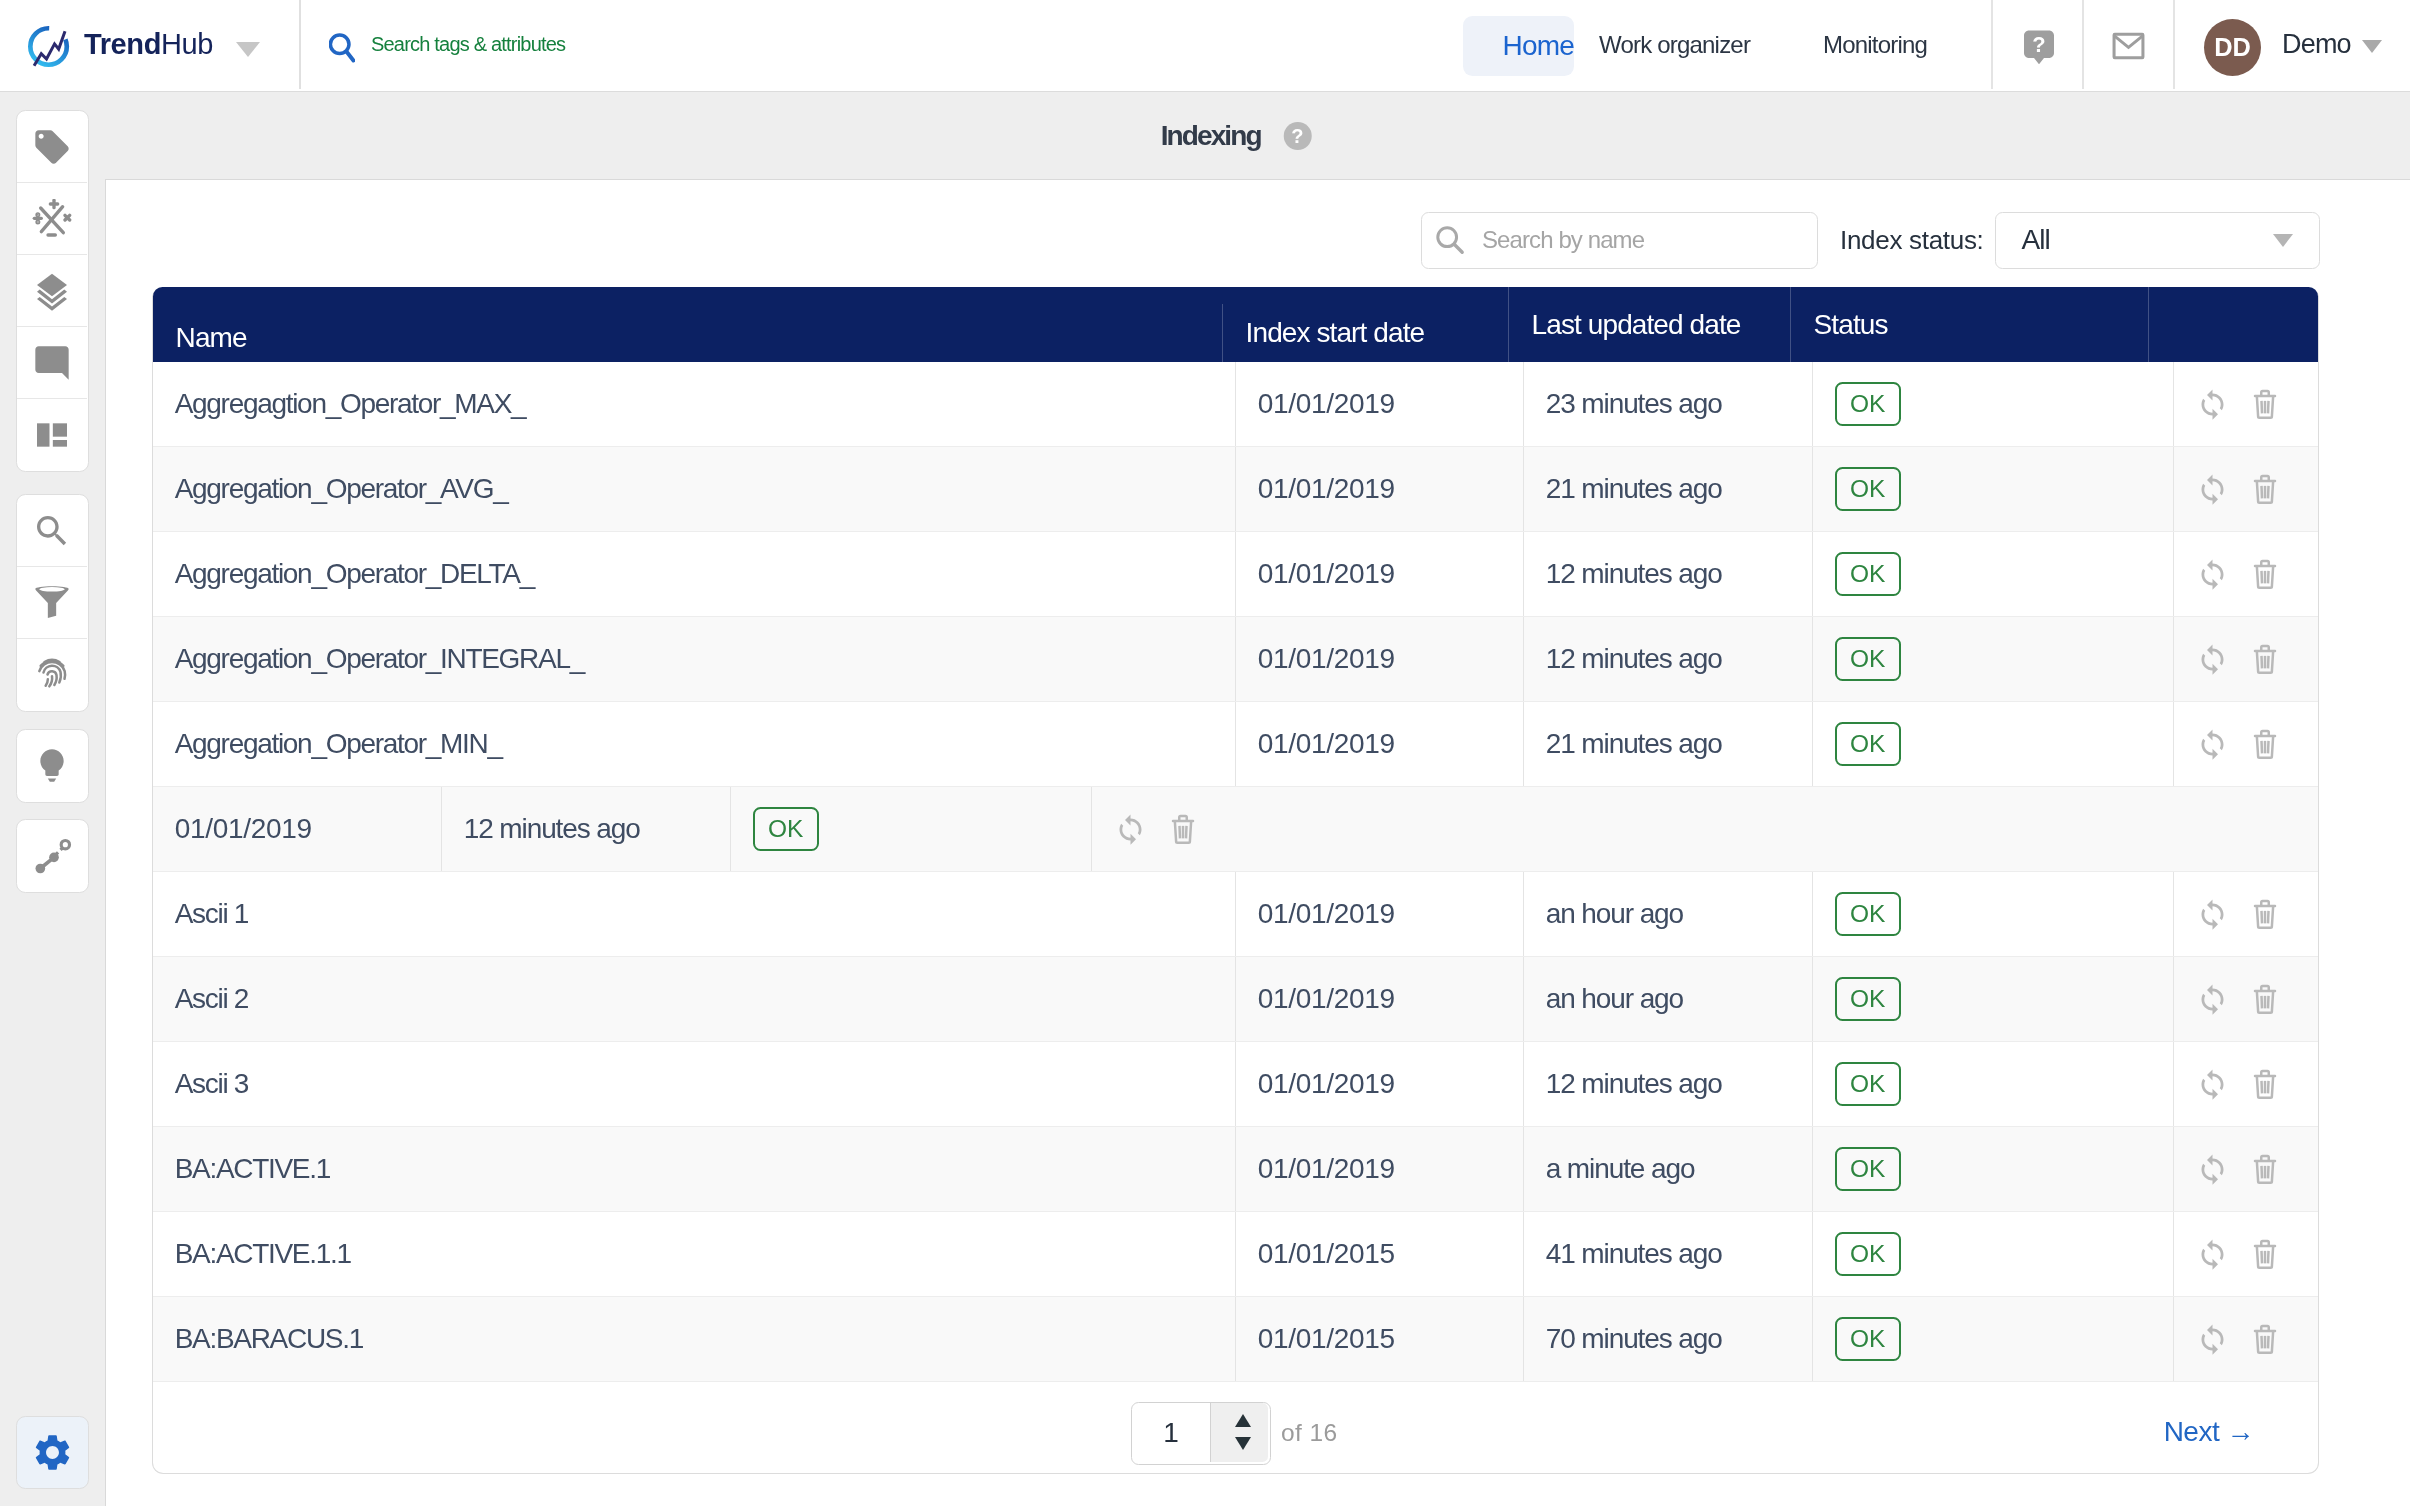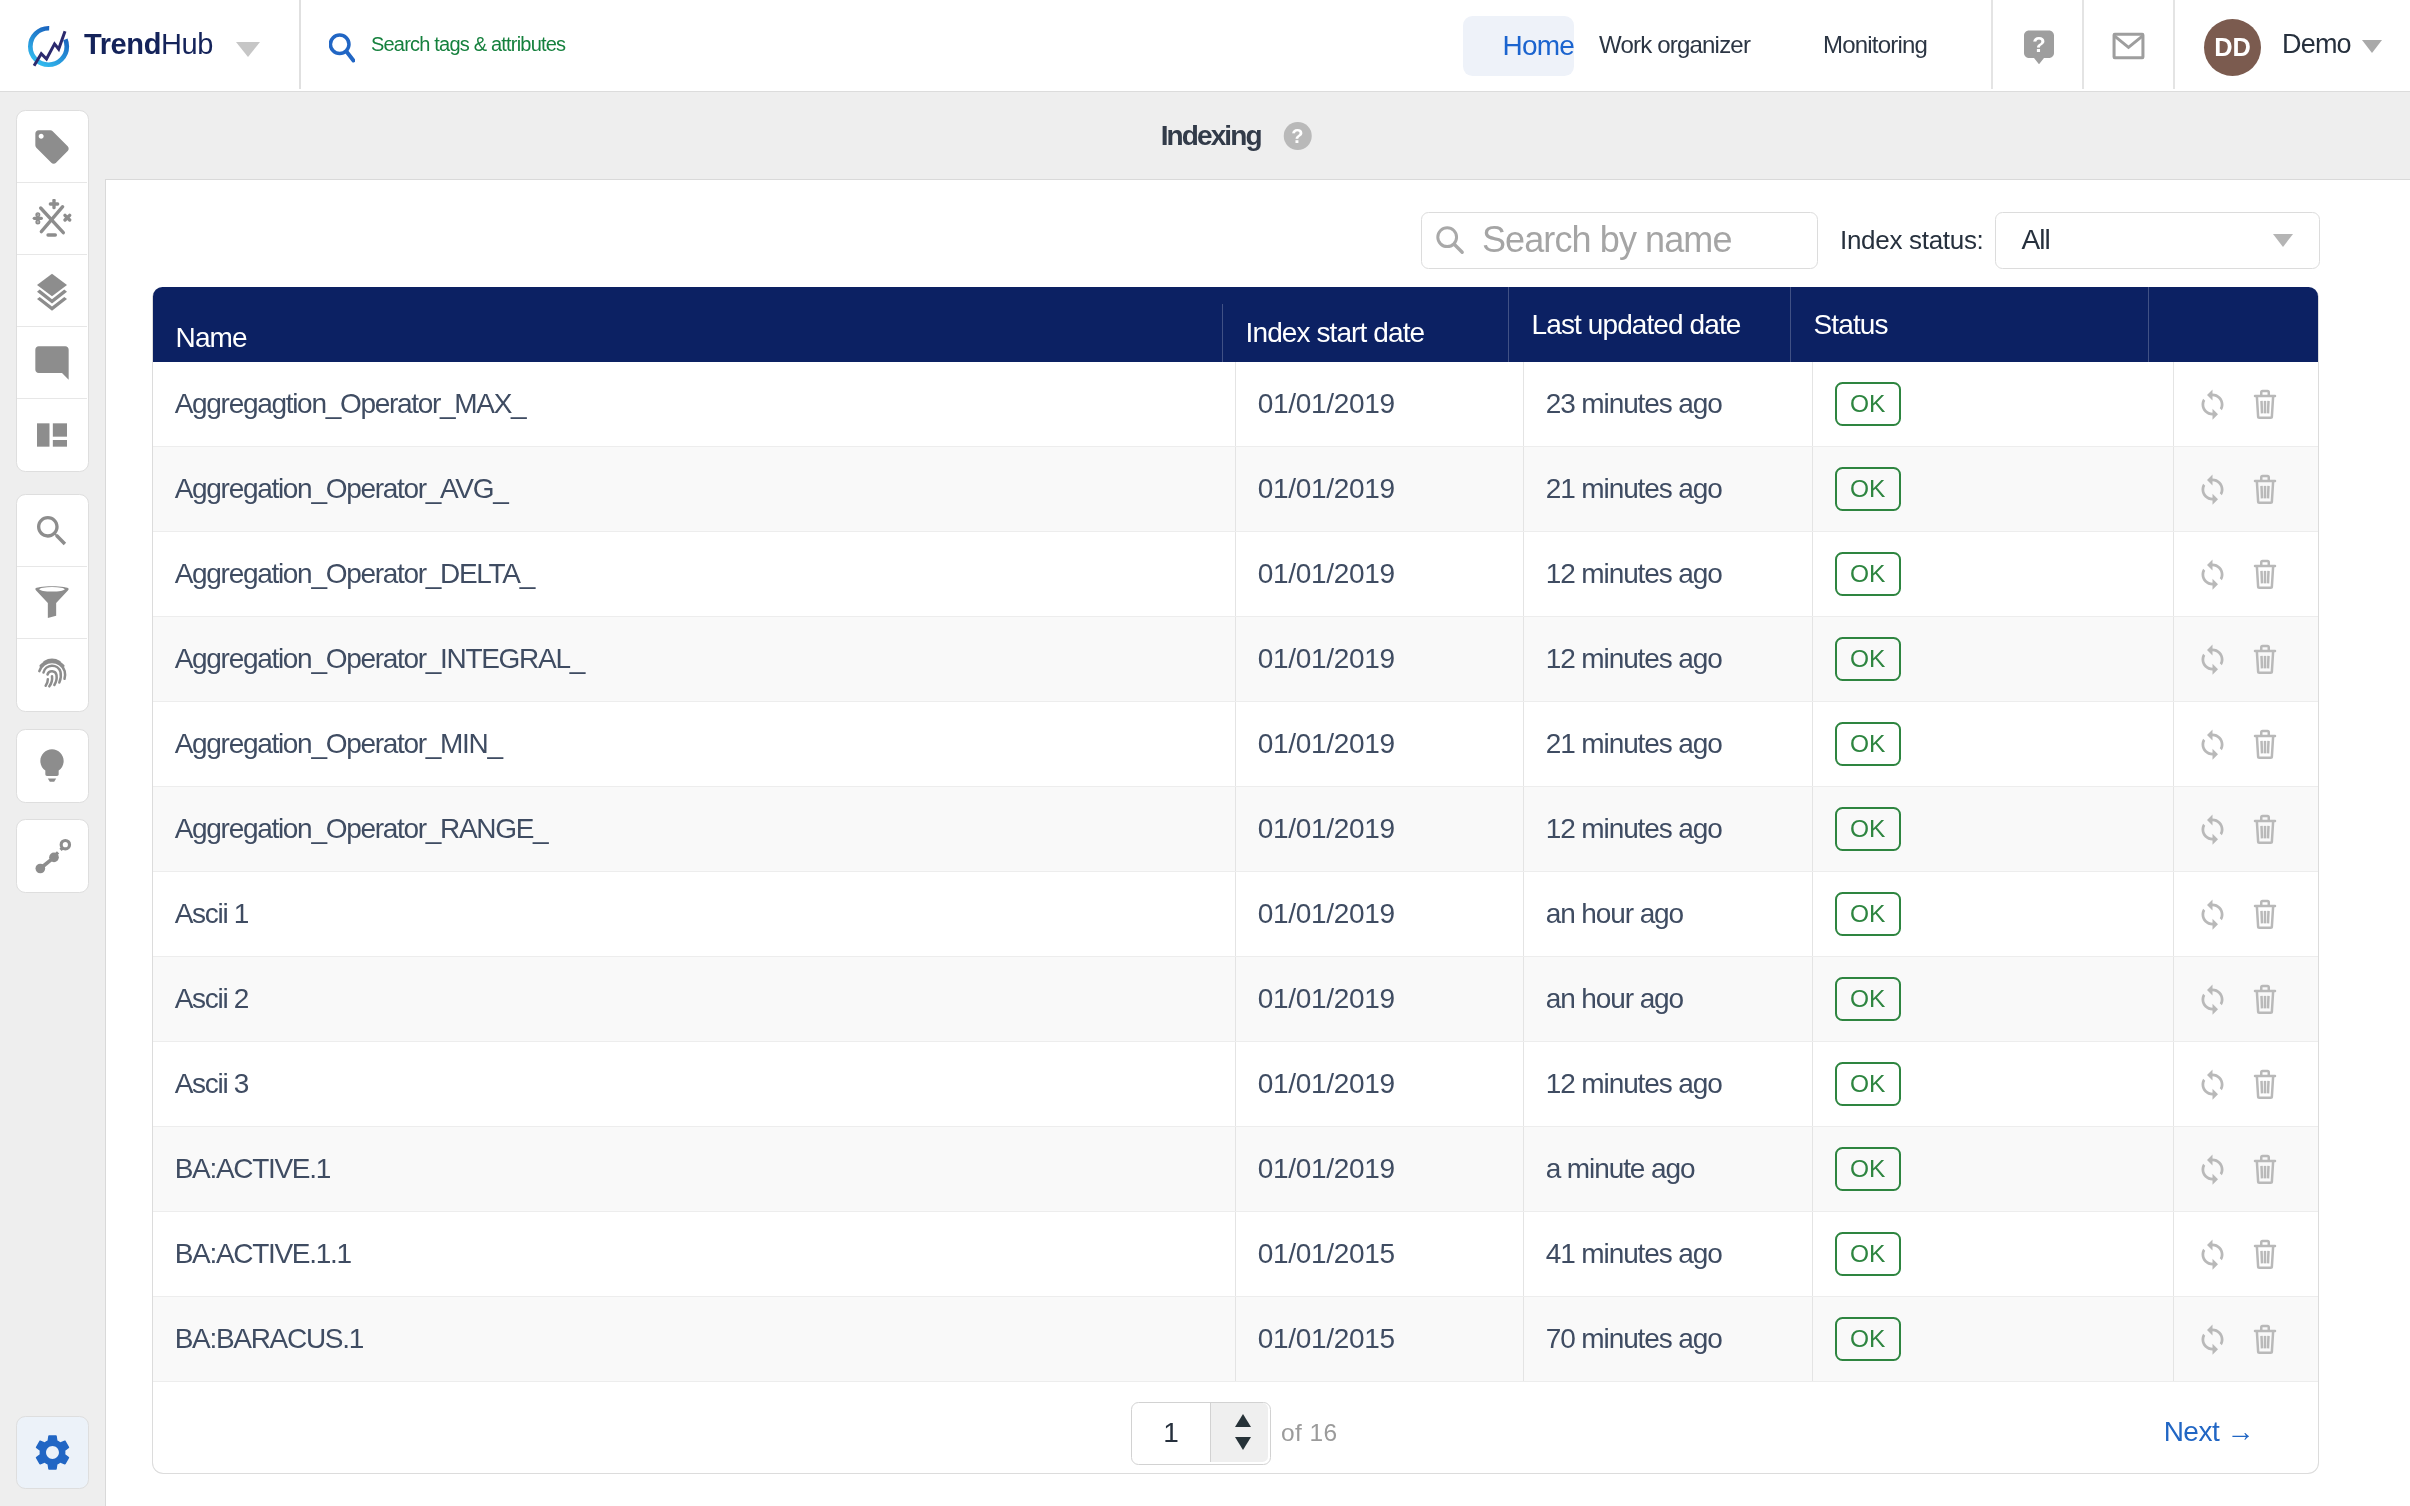--- a/index.html
+++ b/index.html
@@ -38,21 +38,21 @@
 #titlestrip { position:absolute; left:106px; top:92px; width:2304px; height:87px; background:#eeeeee; }
 #titlewrap { position:absolute; left:1130px; top:0; transform:translateX(-50%); height:88px; display:flex; align-items:center; gap:22.6px; }
 #titletxt { font-size:28px; font-weight:700; letter-spacing:-1.9px; color:#323b49; }
 #titleq { width:28px; height:28px; border-radius:50%; background:#b9b9b9; color:#fff; font-size:20px; font-weight:700; text-align:center; line-height:28px; }
 
 
 #card { position:absolute; left:105px; top:179px; width:2305px; height:1328px; background:#fff; border-top:1.9px solid #d9d9d9; border-left:1.9px solid #d9d9d9; }
 
 
 #nameinput { position:absolute; left:1315px; top:32px; width:397px; height:57px; border:1.9px solid #dcdcdc; border-radius:7.5px; background:#fff; }
-#nameinput .ph { position:absolute; left:60px; top:0; height:54px; line-height:54px; font-size:36px; letter-spacing:-0.9px; color:#a5a5a5; }
+#nameinput .ph { position:absolute; left:60px; top:0; height:54px; line-height:54px; font-size:24px; letter-spacing:-0.9px; color:#a5a5a5; }
 #nameinput svg { position:absolute; left:13px; top:12.2px; }
 #statuslabel { position:absolute; left:1734px; top:32px; height:57px; line-height:57px; font-size:26px; letter-spacing:-0.3px; color:#26303d; }
 #statussel { position:absolute; left:1889px; top:32px; width:325px; height:57px; border:1.9px solid #dcdcdc; border-radius:7.5px; background:#fff; }
 #statussel .val { position:absolute; left:25.4px; top:0; height:54px; line-height:54px; font-size:28px; letter-spacing:-0.9px; color:#26303d; }
 #statussel .caret { position:absolute; right:26px; top:21px; border-left:10.4px solid transparent; border-right:10.4px solid transparent; border-top:13px solid #b5b5b5; }
 
 
 #tbl { position:absolute; left:46px; top:107px; width:2167px; height:1187px; border:1.9px solid #dcdcdc; border-top:none; border-radius:11.3px; background:#fff; }
 #thead { display:flex; height:75px; background:#0c2163; border-radius:9.4px 9.4px 0 0; color:#fff; font-size:28px; letter-spacing:-0.9px; }
 #thead .c { display:flex; align-items:center; padding-left:22.6px; border-left:1.9px solid rgba(255,255,255,0.22); }
@@ -333,21 +333,20 @@
               <path d="M4 6.5h16" stroke-linecap="round"></path>
               <path d="M9 6V3.5c0-.6.4-1 1-1h4c.6 0 1 .4 1 1V6"></path>
               <path d="M5.5 7l1 16c0 .6.5 1 1 1h9c.5 0 1-.4 1-1l1-16"></path>
               <line x1="9.2" y1="10.5" x2="9.6" y2="20.5"></line>
               <line x1="12" y1="10.5" x2="12" y2="20.5"></line>
               <line x1="14.8" y1="10.5" x2="14.4" y2="20.5"></line>
             </svg>
           </div>
         </div>
 <div class="row">
-          <div class="c" style="width:1082px; letter-spacing:-1.3px;">Aggregation_Operator_RANGE_</div>
           <div class="c" style="width:288px; letter-spacing:-0.3px;">01/01/2019</div>
           <div class="c" style="width:289px; letter-spacing:-1.1px;">12 minutes ago</div>
           <div class="c" style="width:361px;">
             <span class="ok">OK</span>
           </div>
           <div class="c act" style="flex:1;">
             <svg width="33" height="33" viewBox="0 0 24 24" fill="#b9b9b9">
               <path d="M12 4V1L8 5l4 4V6c3.31 0 6 2.69 6 6 0 1.01-.25 1.97-.7 2.8l1.46 1.46C19.54 15.03 20 13.57 20 12c0-4.42-3.58-8-8-8zm0 14c-3.31 0-6-2.69-6-6 0-1.01.25-1.97.7-2.8L5.24 7.74C4.46 8.97 4 10.43 4 12c0 4.42 3.58 8 8 8v3l4-4-4-4v3z"></path>
             </svg>
             <svg width="30" height="34" viewBox="0 0 24 26" fill="none" stroke="#b9b9b9" stroke-width="2">

